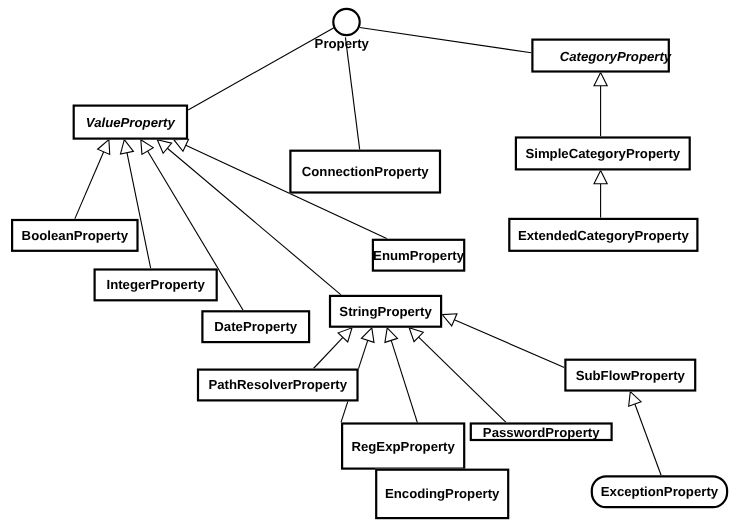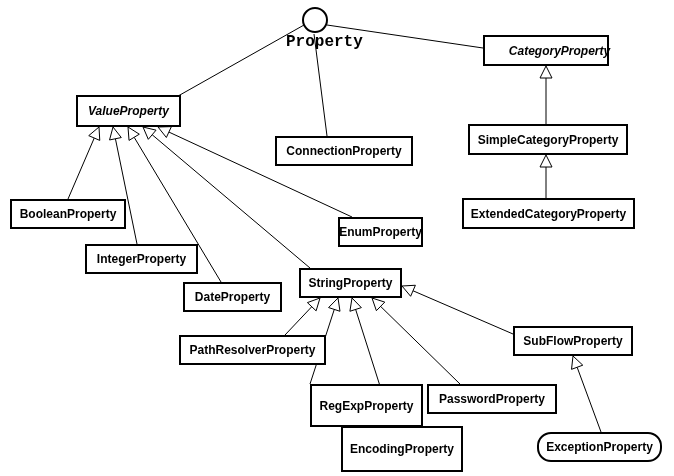--- a/index.html
+++ b/index.html
@@ -52,22 +52,22 @@
   .uml-interface-circle {
     position: absolute;
     box-sizing: border-box;
     border: 2px solid #000000;
     border-radius: 50%;
     background: #ffffff;
   }
   .uml-interface-label {
     position: absolute;
     color: #000000;
-    font-family: Liberation Mono, monospace;
-    font-size: 16px;
+    font-family: Liberation Sans, sans-serif;
+    font-size: 12px;
     font-weight: bold;
     line-height: 1;
     white-space: nowrap;
   }
 </style>
 </head>
 <body>
 
 <div id="diagram-root">
 
@@ -99,33 +99,33 @@
       <polygon points="372,298 384.7758441156183,302.0960721592059 376.3886487420063,310.67831858801816" fill="#ffffff" stroke="#000000" stroke-width="1"></polygon>
       <line x1="513" y1="334" x2="413.01428443152173" y2="290.7629338082256" stroke="#000000" stroke-width="1"></line>
       <polygon points="402,286 415.39575133563454,285.2557915924648 410.6328175274089,296.27007602398646" fill="#ffffff" stroke="#000000" stroke-width="1"></polygon>
       <line x1="601" y1="432" x2="577.1484643059283" y2="367.2601174018053" stroke="#000000" stroke-width="1"></line>
       <polygon points="573,356 582.7785230068309,365.18588524884115 571.5184056050257,369.33434955476946" fill="#ffffff" stroke="#000000" stroke-width="1"></polygon>
     </svg>
 
   <div id="node-layer">
     <div class="uml-interface-circle" style="left: 302px; top: 7px; width: 26px; height: 26px;"></div>
     <span class="uml-interface-label" style="left: 286px; top: 34px;">Property</span>
-  <div class="uml-class abstract" style="left: 66px; top: 95px; width: 105px; height: 32px; margin-left: 10px;">
+  <div class="uml-class abstract" style="left: 66px; top: 95px; width: 105px; height: 32px;">
         <span>ValueProperty</span>
       </div>
       <div class="uml-class abstract" style="left: 483px; top: 35px; width: 126px; height: 31px; padding-left: 27px;">
         <span>CategoryProperty</span>
       </div>
       <div class="uml-class" style="left: 468px; top: 124px; width: 160px; height: 31px; align-items: center;">
         <span>SimpleCategoryProperty</span>
       </div>
       <div class="uml-class" style="left: 462px; top: 198px; width: 173px; height: 31px;">
         <span>ExtendedCategoryProperty</span>
       </div>
-      <div class="uml-class" style="left: 263px; top: 136px; width: 138px; height: 30px; margin-left: 12px;">
+      <div class="uml-class" style="left: 263px; top: 136px; width: 138px; height: 40px;">
         <span>ConnectionProperty</span>
       </div>
       <div class="uml-class" style="left: 85px; top: 244px; width: 113px; height: 30px;">
         <span>IntegerProperty</span>
       </div>
       <div class="uml-class" style="left: 10px; top: 199px; width: 116px; height: 30px;">
         <span>BooleanProperty</span>
       </div>
       <div class="uml-class" style="left: 183px; top: 282px; width: 99px; height: 30px;">
         <span>DateProperty</span>
@@ -138,21 +138,21 @@
       </div>
       <div class="uml-class" style="left: 179px; top: 335px; width: 147px; height: 30px;">
         <span>PathResolverProperty</span>
       </div>
       <div class="uml-class" style="left: 265px; top: 384px; width: 113px; height: 43px; margin-left: 45px;">
         <span>RegExpProperty</span>
       </div>
       <div class="uml-class" style="left: 341px; top: 426px; width: 122px; height: 46px;">
         <span>EncodingProperty</span>
       </div>
-      <div class="uml-class" style="left: 427px; top: 384px; width: 130px; height: 30px;">
+      <div class="uml-class" style="left: 427px; top: 384px; width: 130px; height: 17px;">
         <span>PasswordProperty</span>
       </div>
       <div class="uml-class" style="left: 513px; top: 326px; width: 120px; height: 30px;">
         <span>SubFlowProperty</span>
       </div>
       <div class="uml-class" style="left: 537px; top: 432px; width: 125px; height: 30px; border-radius: 14px;">
         <span>ExceptionProperty</span>
       </div>
     </div>
 

